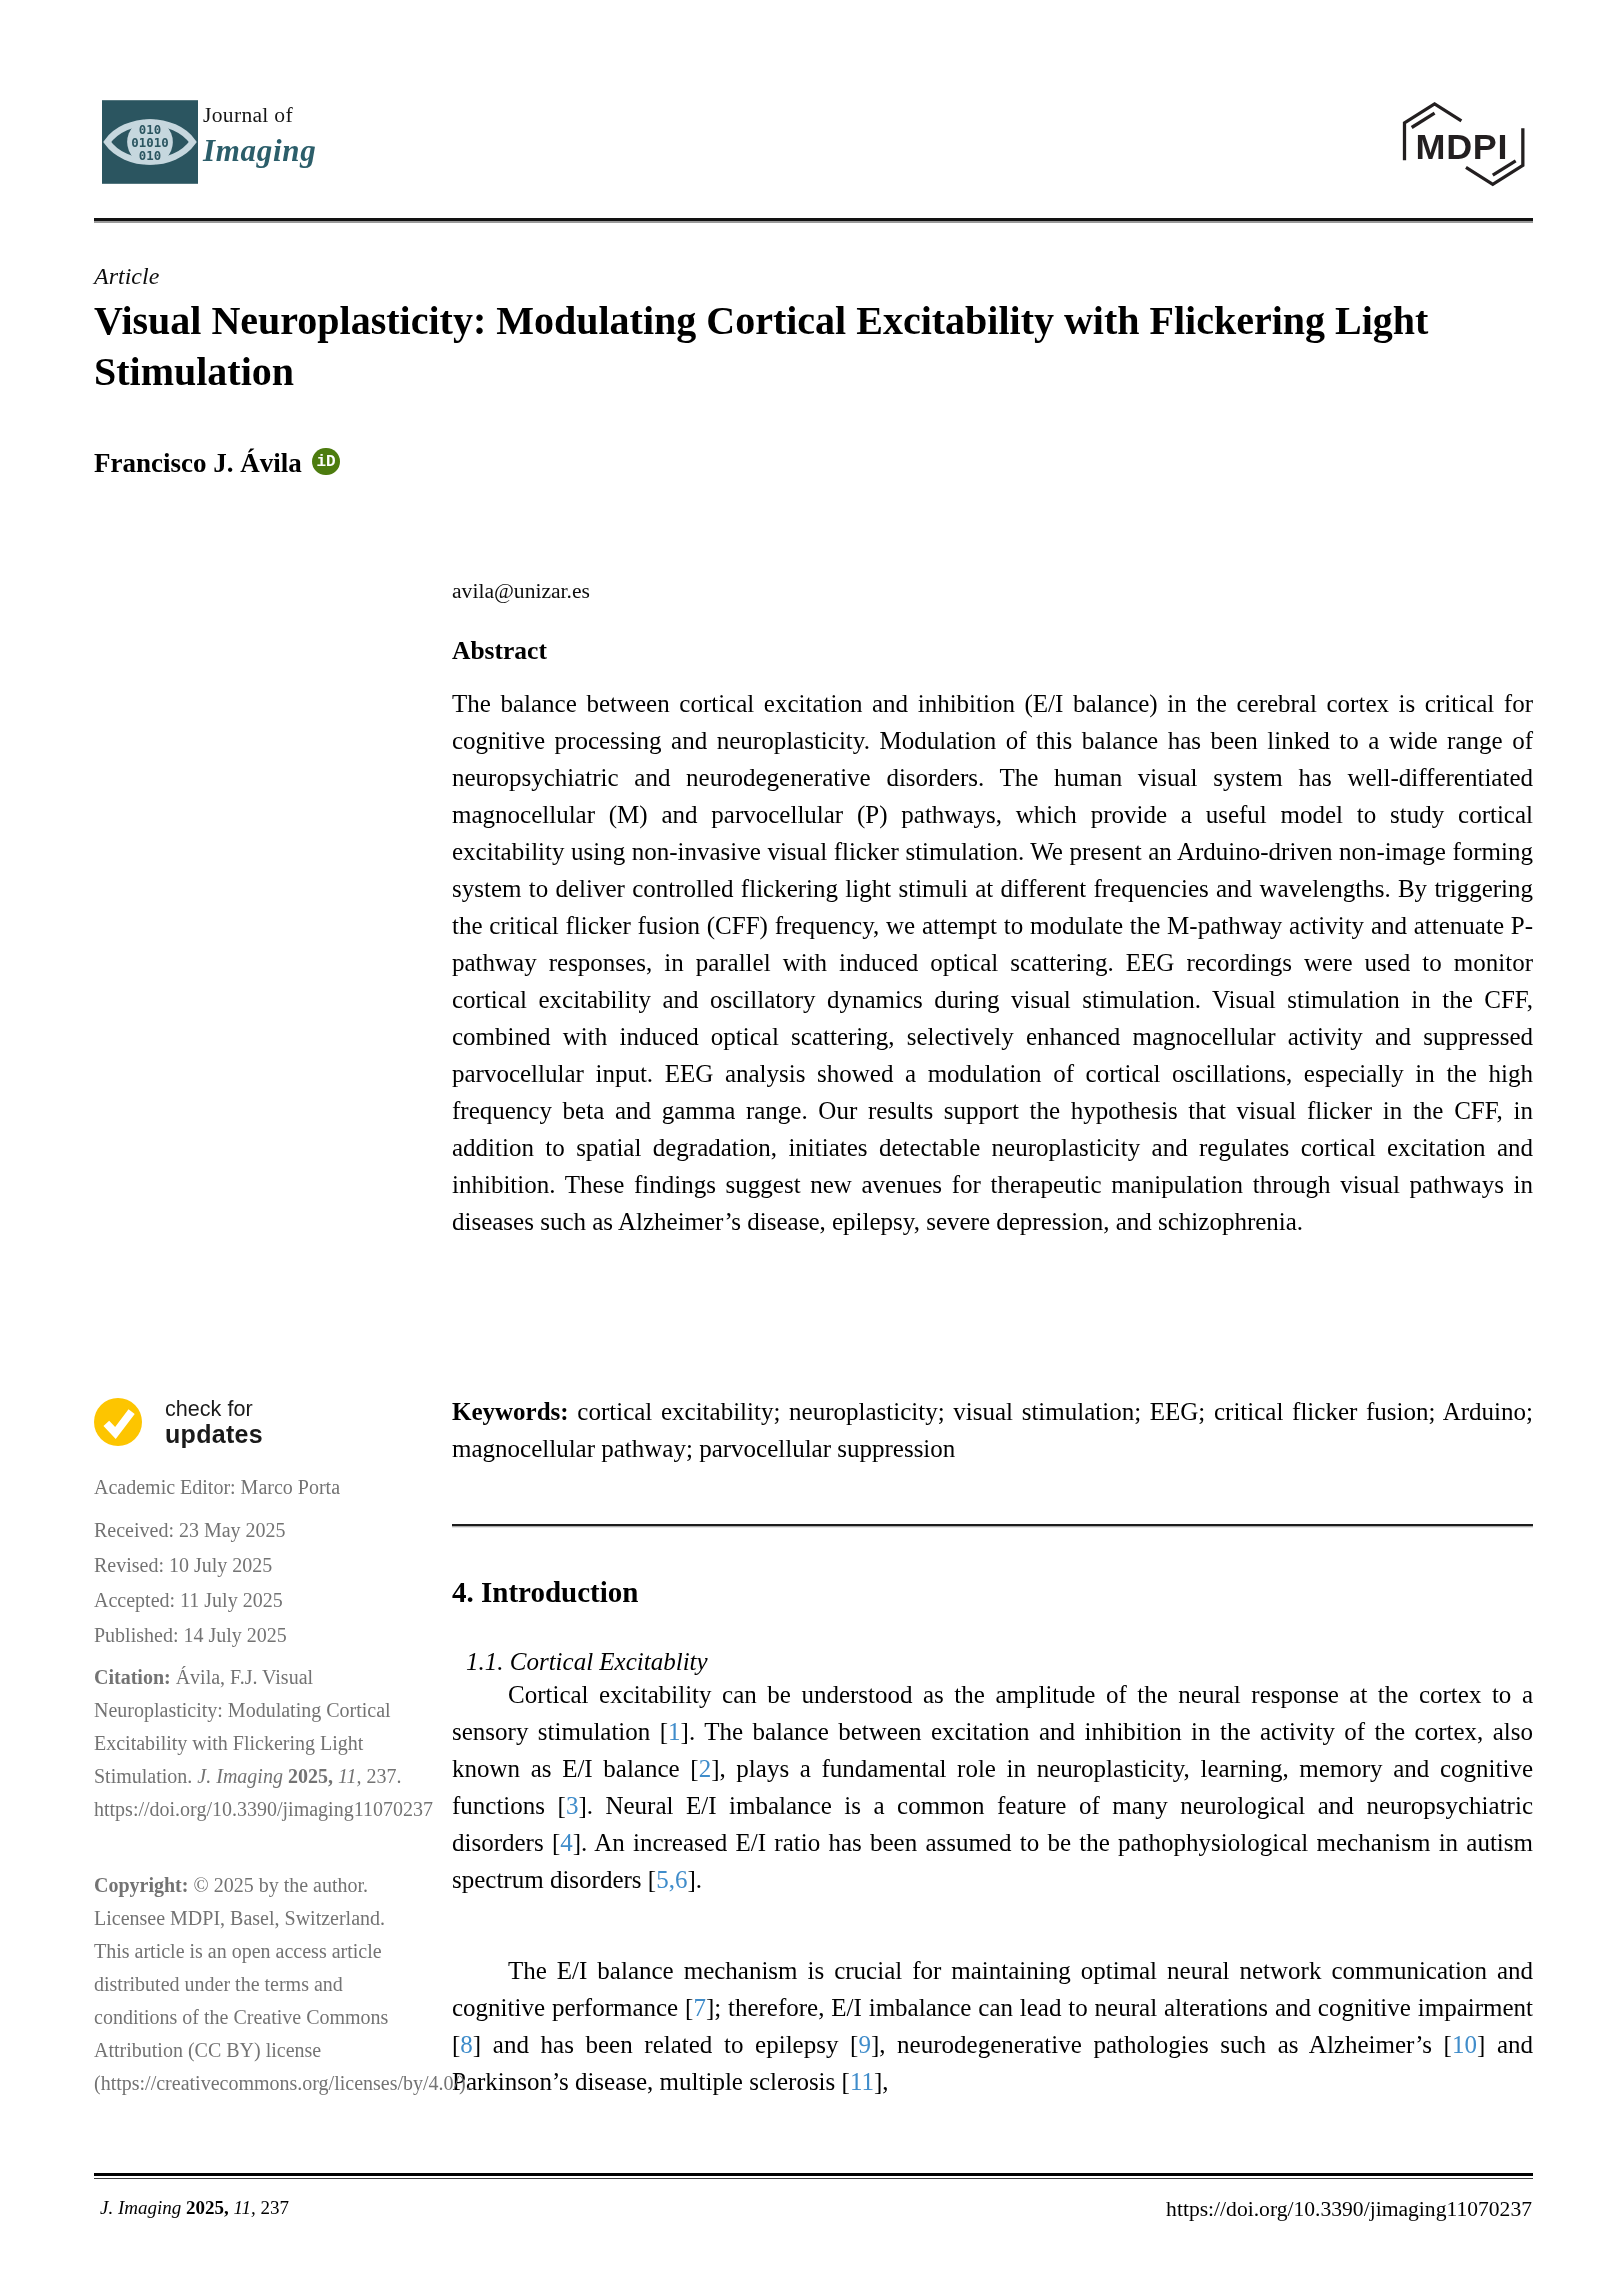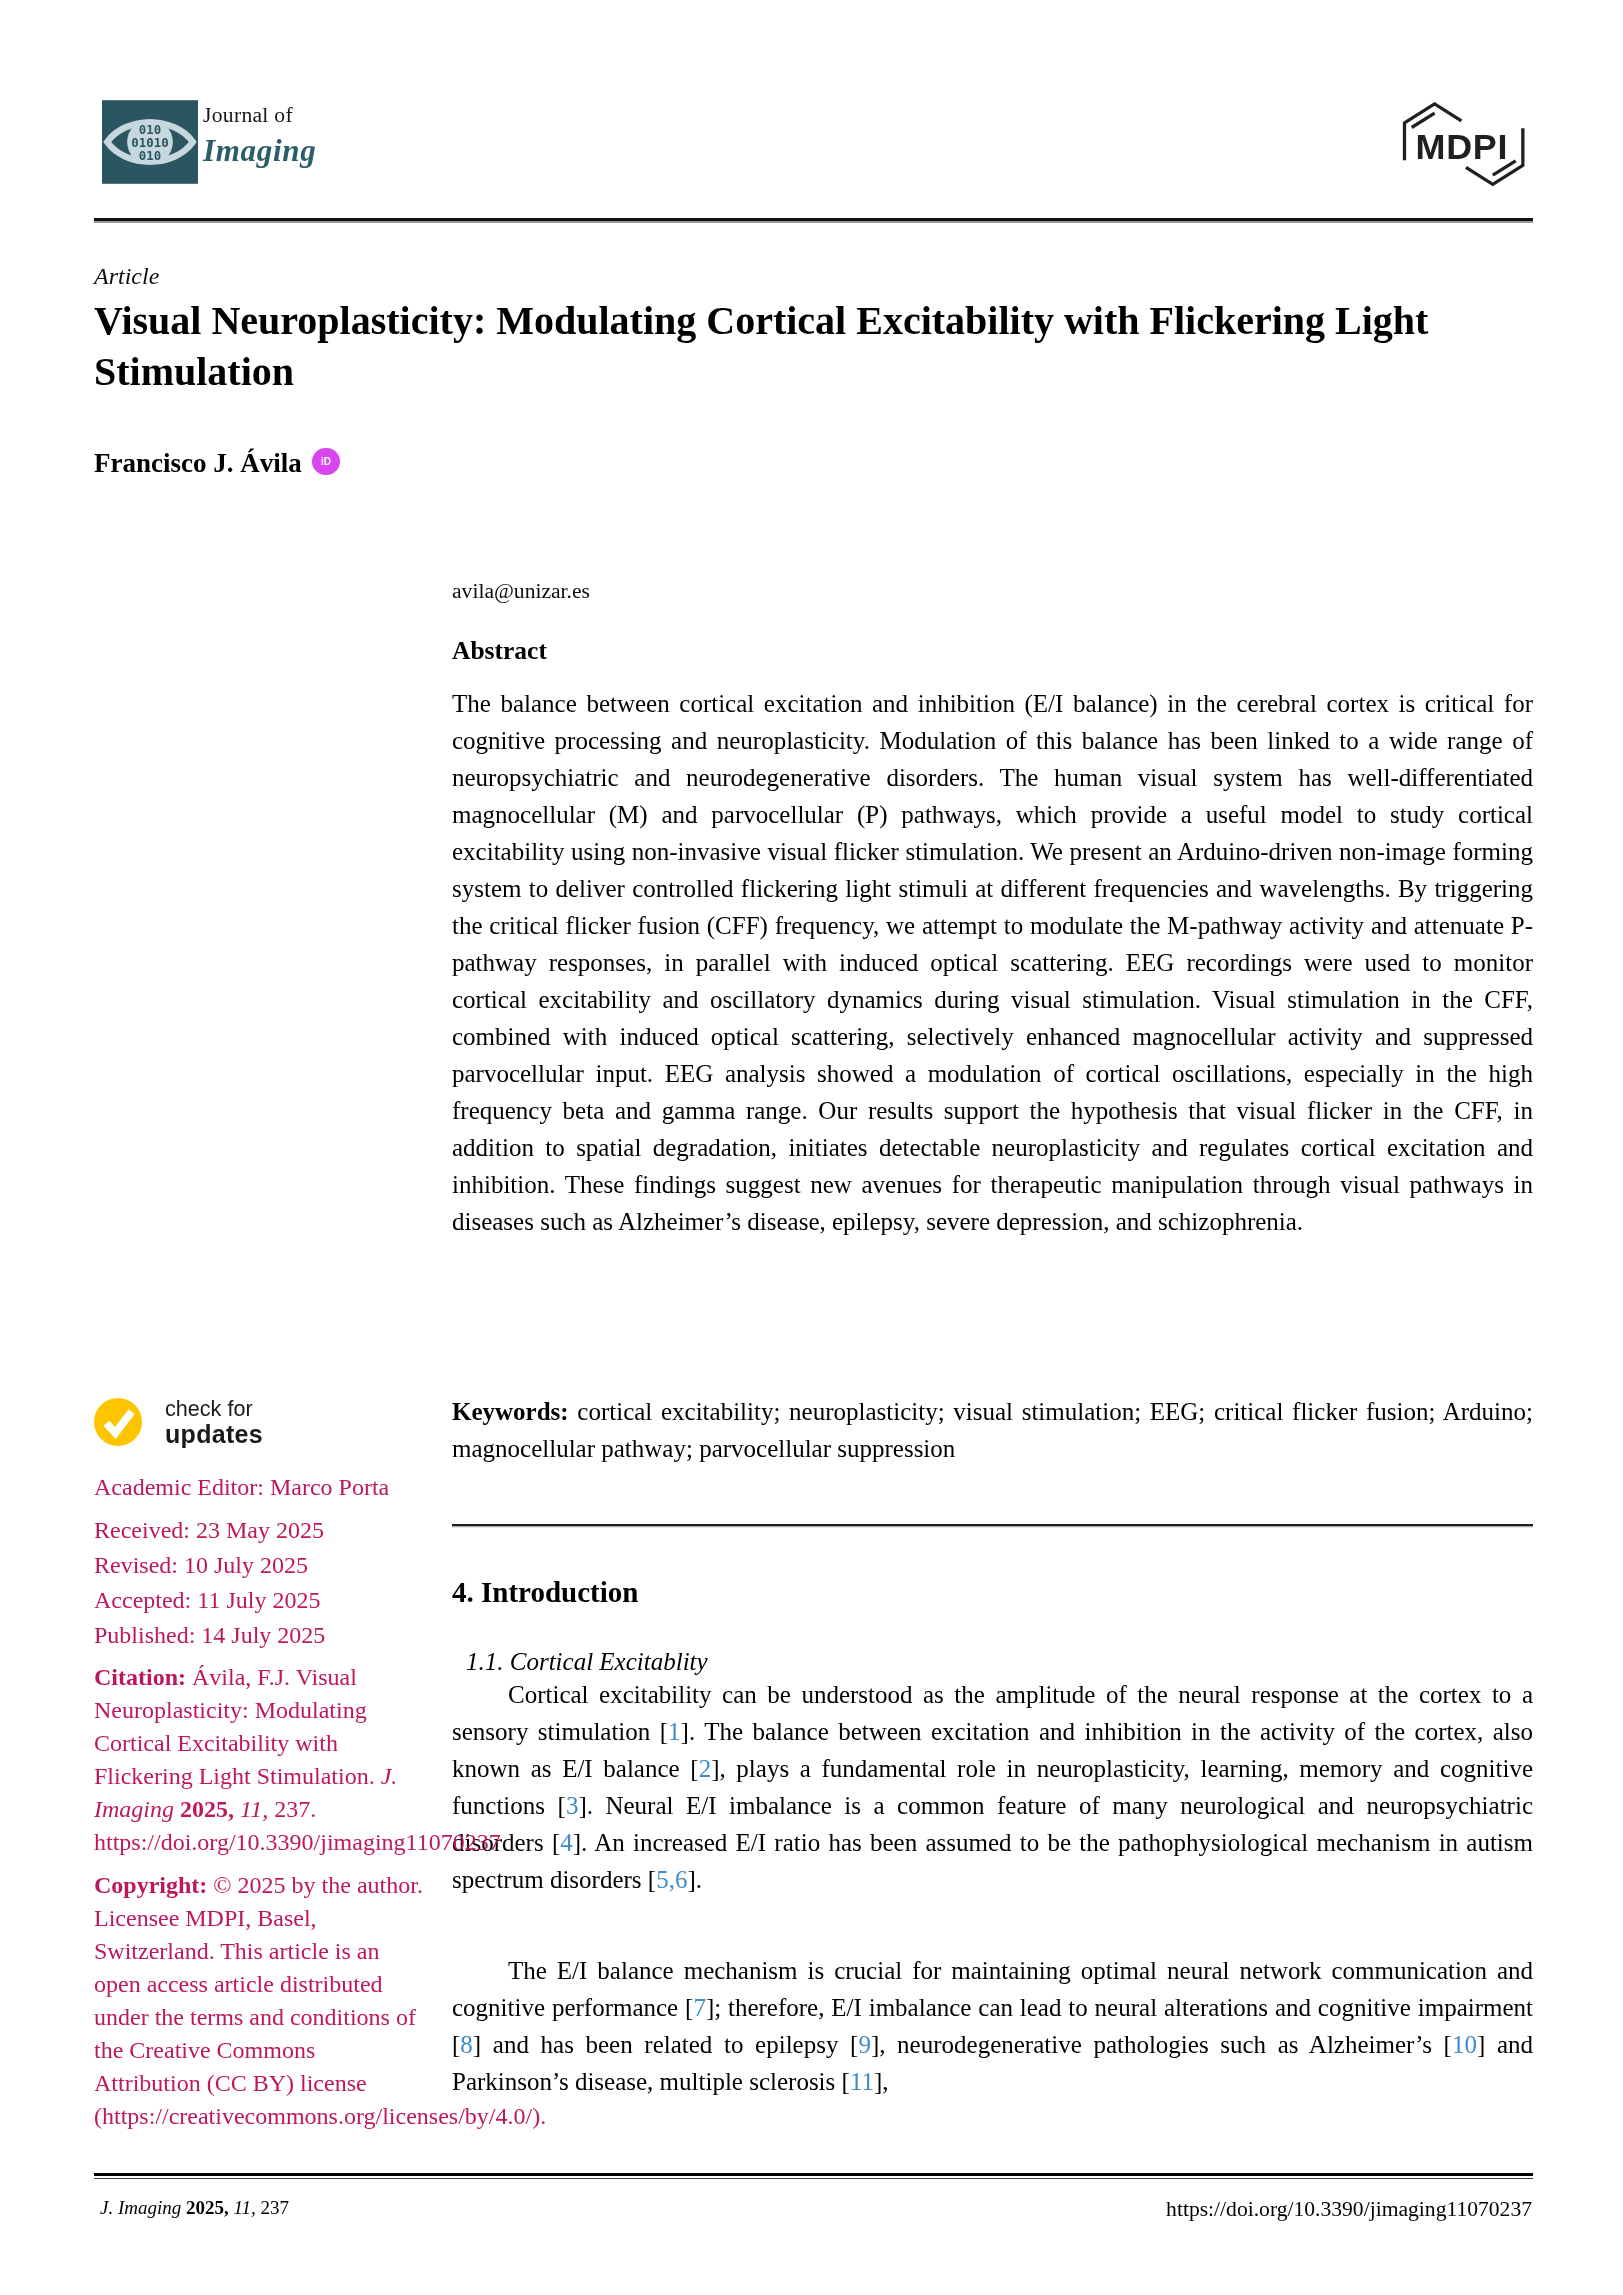--- a/index.html
+++ b/index.html
@@ -9,43 +9,43 @@
     -webkit-font-smoothing:antialiased;
   }
   .abs{position:absolute;}
   
   .journal-name-prefix{font-size:21.6px;color:#161616;letter-spacing:0.3px;}
   .journal-name-main{font-size:31px;font-weight:bold;font-style:italic;color:#2c5e6a;margin-top:5px;letter-spacing:0.7px;}
   .top-rule{left:94px;top:218px;width:1439px;height:2.6px;background:#121212;box-shadow:0 2px 0 #9a9a9a;}
   .article-type{left:94px;top:263px;font-size:24px;font-style:italic;color:#0d0d0d;}
   .page-title{left:94px;top:296px;width:1450px;font-size:40px;line-height:1.27;font-weight:bold;color:#000;}
   .author-row{left:94px;top:448px;font-size:27px;font-weight:bold;display:flex;align-items:center;gap:10.5px;}
-  .orcid-badge{display:inline-flex;width:27.5px;height:27.5px;border-radius:50%;background:#d946ef;color:#fff;
-    font-family:Liberation Sans, sans-serif;font-size:10px;font-weight:bold;align-items:center;justify-content:center;
+  .orcid-badge{display:inline-flex;width:27.5px;height:27.5px;border-radius:50%;background:#4d7c0f;color:#fff;
+    font-family:Liberation Mono, monospace;font-size:16px;font-weight:bold;align-items:center;justify-content:center;
     font-style:normal;margin-top:-3.9px;}
   
   .rcol{left:452px;width:1081px;}
   .affiliation{top:545px;font-size:21.6px;line-height:31px;color:#0d0d0d;}
   .abstract-heading{top:636px;font-size:25.5px;font-weight:bold;}
   .abstract-text{top:685px;font-size:25px;line-height:37px;text-align:justify;}
   .keywords{top:1393px;font-size:25px;line-height:37px;text-align:justify;}
   .mid-rule{left:452px;top:1524px;width:1081px;height:2px;background:#1c1c1c;box-shadow:0 1.3px 0 #aaa;}
   .intro-heading{top:1576px;font-size:29px;font-weight:bold;}
   .intro-sub{top:1634px;font-size:25px;font-style:italic;}
   .body-para{font-size:25px;line-height:37px;text-align:justify;text-indent:56px;}
   .para1{top:1676px;}
   .para2{top:1952px;}
   .ref{color:#3f8cca;}
   
   .scol{left:94px;width:331px;}
   .check-badge{top:1397px;display:flex;align-items:center;gap:23px;cursor:pointer;}
   .check-text{font-family:"Liberation Sans",sans-serif;color:#1a1a1a;}
   .check-text .l1{font-size:21.6px;font-weight:400;line-height:23.6px;}
   .check-text .l2{font-size:25px;font-weight:700;line-height:26px;letter-spacing:0.3px;}
-  .side-small{font-size:24px;line-height:33px;color:#be185d;}
+  .side-small{font-size:20px;line-height:33px;color:#737373;}
   .editor{top:1471px;}
   .dates{top:1513px;line-height:35px;}
   .citation{top:1661px;}
   .copyright{top:1869px;}
   .side-label{font-weight:bold;}
   .ital{font-style:italic;text-align:right;}
   .bold{font-weight:bold;}
   
   .footer-rule{left:94px;top:2173px;width:1439px;height:2px;border-top:3.3px solid #000;border-bottom:1.3px solid #3a3a3a;}
   .footer-left{left:100px;top:2197px;font-size:19px;}

